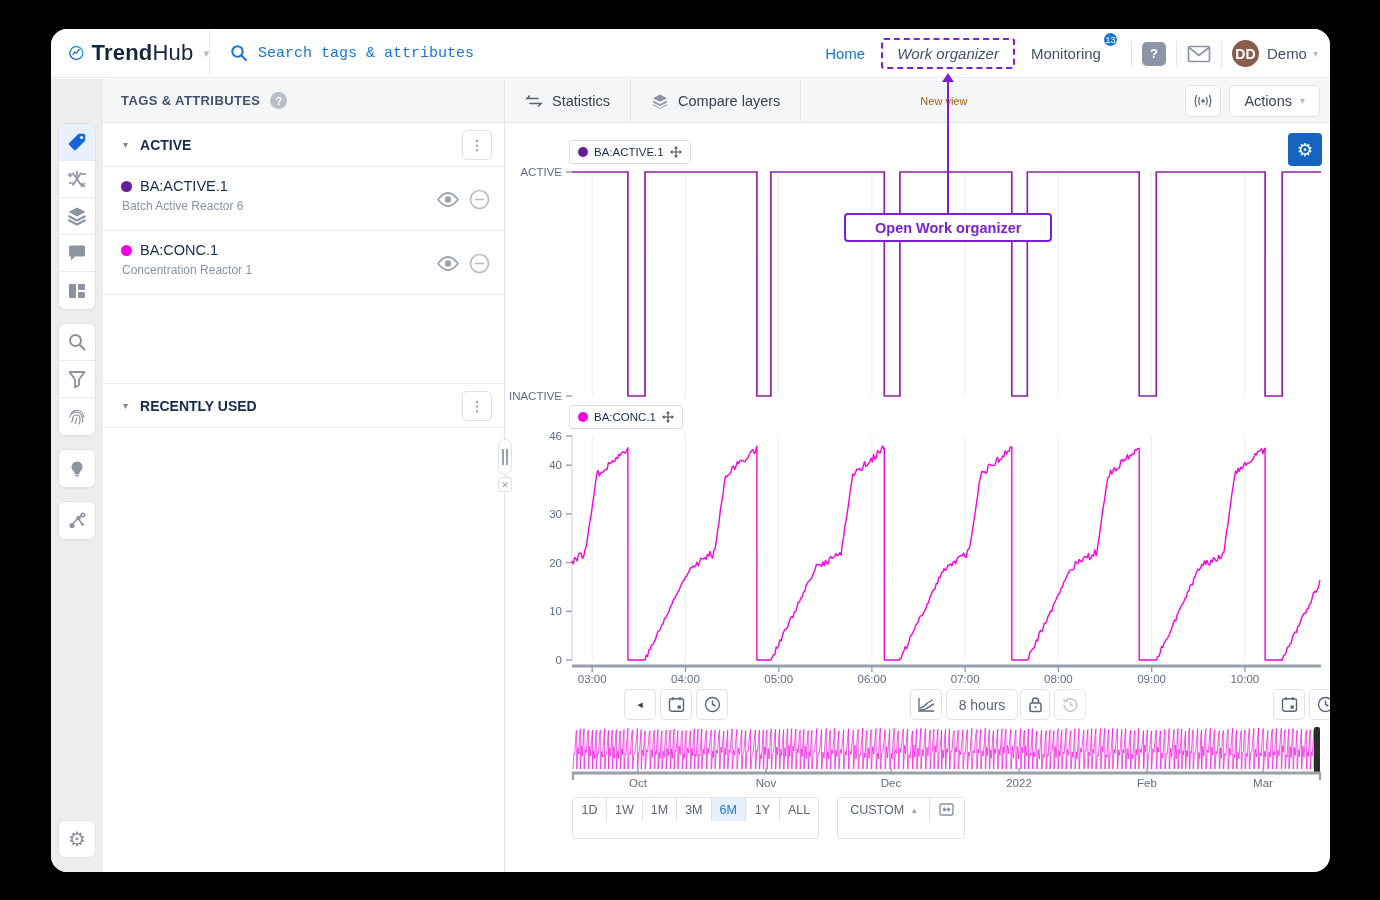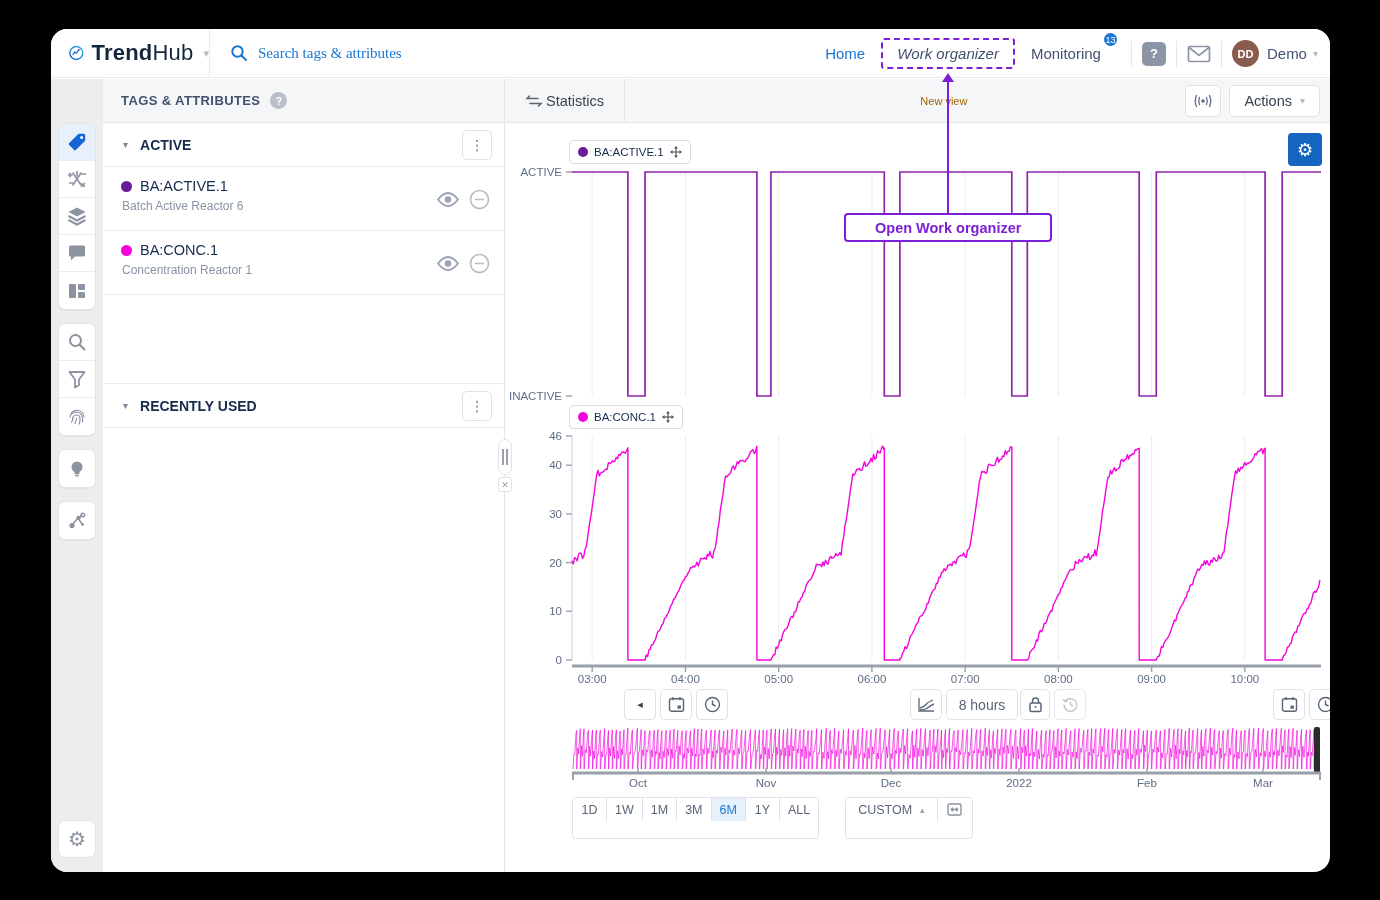--- a/index.html
+++ b/index.html
@@ -8,31 +8,31 @@
 
   
   .navbar { position:absolute; left:0; top:0; width:100%; height:49px; background:#fff; border-bottom:1px solid #e8eaed; display:flex; align-items:center; z-index:30; }
   .logo-wrap { display:flex; align-items:center; padding-left:18px; width:158px; }
   .logo-mark { width:26px; height:26px; margin-right:8px; }
   .logo-text { font-size:22px; color:#15253d; letter-spacing:.2px; }
   .logo-text b { font-weight:bold; }
   .logo-caret { color:#b6bcc6; font-size:11px; margin-left:10px; }
   .nav-divider { width:1px; height:48px; background:#e8eaed; }
   .search-wrap { display:flex; align-items:center; padding-left:20px; color:#1976d2; flex:0 0 auto; }
-  .search-input { border:none; outline:none; font-size:15px; color:#1976d2; width:220px; margin-left:10px; font-family:Liberation Serif, serif; }
+  .search-input { border:none; outline:none; font-size:15px; color:#1976d2; width:220px; margin-left:10px; font-family:Liberation Mono, monospace; }
   .search-input::placeholder { color:#1976d2; opacity:1; }
   .nav-right { position:absolute; right:12px; top:0; height:49px; display:flex; align-items:center; }
   .nav-item { font-size:15px; color:#42526e; padding:6px 10px; cursor:pointer; white-space:nowrap; }
   .nav-item.active { color:#1976d2; }
   .nav-item.dashed { border:2px dashed #7c1fd6; border-radius:3px; padding:5px 14px; margin:0 6px;font-style:italic; }
   .nav-item.badged { position:relative; margin-right:10px; }
   .nav-badge { position:absolute; top:-8px; right:-8px; background:#1976d2; color:#fff; font-size:9px; width:17px; height:17px; border-radius:50%; display:flex; align-items:center; justify-content:center; border:2px solid #fff; }
   .nav-sep { width:1px; height:26px; background:#e4e6ea; margin:0 10px; }
   .help-sq { width:24px; height:24px; background:#8b95a5; border-radius:5px; color:#fff; font-size:13px; font-weight:bold; display:flex; align-items:center; justify-content:center; }
-  .avatar { width:27px; height:27px; border-radius:50%; background:#8a5c4e; color:#fff; font-size:11px; font-weight:bold; display:flex; align-items:center; justify-content:center; margin-right:8px; }
+  .avatar { width:27px; height:27px; border-radius:50%; background:#8a5c4e; color:#fff; font-size:14px; font-weight:bold; display:flex; align-items:center; justify-content:center; margin-right:8px; }
   .user-name { font-size:15px; color:#42526e; margin-right:6px; }
   .caret-down { color:#b6bcc6; font-size:10px; }
 
   
   .rail { position:absolute; left:0; top:50px; bottom:0; width:52px; background:#ededee; z-index:5; }
   .rail-group { position:absolute; left:7px; width:38px; background:#fff; border:1px solid #e3e3e5; border-radius:7px; overflow:hidden; box-shadow:0 1px 1px rgba(0,0,0,.04);}
   .rail-btn { width:100%; height:37px; display:flex; align-items:center; justify-content:center; border-bottom:1px solid #ececef; cursor:pointer; color:#8c93a1; }
   .rail-btn:last-child { border-bottom:none; }
   .rail-btn.active { background:#e7f0fb; }
   .rail-gear { position:absolute; left:7px; bottom:14px; width:38px; height:38px; background:#fff; border:1px solid #e3e3e5; border-radius:7px; display:flex; align-items:center; justify-content:center; color:#8c93a1; font-size:20px; cursor:pointer; }
@@ -55,21 +55,21 @@
   .recent-head { position:absolute; left:0; right:0; top:304px; border-top:1px solid #ebecf0; }
 
   
   .edge-handle { position:absolute; left:447px; top:410px; z-index:10; width:14px; }
   .edge-pill { width:14px; height:36px; background:#fff; border:1px solid #e0e2e6; border-radius:7px; display:flex; align-items:center; justify-content:center; gap:2px; cursor:col-resize; }
   .edge-pill i { display:block; width:2px; height:16px; background:#9aa1ab; }
   .edge-x { width:14px; height:15px; background:#fff; border:1px solid #e0e2e6; border-radius:3px; margin-top:2px; color:#9aa1ab; font-size:9px; display:flex; align-items:center; justify-content:center; cursor:pointer; }
 
   
   .main-toolbar { position:absolute; left:454px; top:50px; right:0; height:44px; background:#f5f6f8; border-bottom:1px solid #e4e6ea; display:flex; align-items:center; z-index:6; }
-  .mtab { height:44px; display:flex; align-items:center; gap:3px; padding:0 20px; border-right:1px solid #e4e6ea; font-size:14.5px; color:#37424f; cursor:pointer; }
+  .mtab { height:44px; display:flex; align-items:center; gap:9px; padding:0 20px; border-right:1px solid #e4e6ea; font-size:14.5px; color:#37424f; cursor:pointer; }
   .mtab:first-child { border-left:1px solid #e4e6ea; margin-left:-1px; }
   .view-title { position:absolute; left:50%; transform:translateX(6%); font-size:11px; color:#a16207; }
   .mt-right { position:absolute; right:10px; display:flex; gap:8px; }
   .sq-btn { height:32px; background:#fff; border:1px solid #dfe1e6; border-radius:5px; display:flex; align-items:center; justify-content:center; color:#5e6c84; cursor:pointer; }
   .broadcast-btn { width:36px; }
   .actions-btn { padding:0 14px; font-size:14.5px; gap:8px; color:#37424f; }
 
   
   .chart-svg { position:absolute; left:454px; top:94px; z-index:1; }
   .legend-chip { position:absolute; background:#fff; border:1px solid #d9dce2; border-radius:4px; height:24px; display:flex; align-items:center; padding:0 8px; gap:6px; font-size:11.5px; color:#172b4d; z-index:8; cursor:grab; }
@@ -79,21 +79,21 @@
   
   .bt-row { position:absolute; left:454px; right:0; top:660px; height:32px; z-index:8; }
   .bt-btn { position:absolute; height:31px; background:#fff; border:1px solid #dfe1e6; border-radius:5px; display:flex; align-items:center; justify-content:center; color:#5a6575; cursor:pointer; font-size:14px; }
   .bt-btn.disabled { color:#c1c7d0; border-color:#e7e9ee; }
   .ctx-svg { position:absolute; left:521px; top:698px; z-index:2; }
   .range-row { position:absolute; left:521px; top:768px; height:42px; display:flex; z-index:8; }
   .rb-group { display:flex; border:1px solid #dfe1e6; border-radius:4px; overflow:hidden; background:#fff; }
   .rb { min-width:34px; padding:0 8px; height:23px; display:flex; align-items:center; justify-content:center; font-size:12.5px; color:#5a6575; border-right:1px solid #dfe1e6; cursor:pointer; background:#fff; }
   .rb:last-child { border-right:none; }
   .rb.sel { background:#e7f1fc; color:#1976d2; }
-  .custom-group { margin-left:26px; }
+  .custom-group { margin-left:18px; }
   .rb.custom { padding:0 12px; gap:8px; }
 
   
   .anno-shaft { position:absolute; width:2px; background:#7c1fd6; z-index:40; }
   .anno-head { position:absolute; width:0; height:0; border-left:6px solid transparent; border-right:6px solid transparent; border-bottom:9px solid #7c1fd6; z-index:40; }
   .anno-box { position:absolute; width:208px; height:29px; background:#fff; border:2px solid #7c1fd6; border-radius:4px; color:#7c1fd6; font-size:14.5px; font-weight:bold; display:flex; align-items:center; justify-content:center; z-index:41; }
 
   svg text { font-family:"Liberation Sans",sans-serif; }
 </style>
 </head>
@@ -328,20 +328,30 @@
 
   <div class="main-toolbar" id="mainToolbar">
     <div class="mtab">
         <span style="display: flex;">
           <svg width="18" height="14" viewBox="0 0 18 14" fill="none" stroke="#5a6575" stroke-width="1.5" stroke-linecap="round">
             <path d="M4.5 2 L2 4.5 H13"></path>
             <path d="M13.5 12 L16 9.5 H5"></path>
           </svg>
         </span>
         <span>Statistics</span>
+      </div>
+      <div class="mtab">
+        <span style="display: flex;">
+          <svg width="18" height="18" viewBox="0 0 22 22">
+            <path d="M11 3 L19.5 7.5 L11 12 L2.5 7.5 Z" fill="#8c93a1"></path>
+            <path d="M2.5 11.5 L11 16 L19.5 11.5" fill="none" stroke="#8c93a1" stroke-width="2"></path>
+            <path d="M2.5 15.5 L11 20 L19.5 15.5" fill="none" stroke="#b9bfc8" stroke-width="2"></path>
+          </svg>
+        </span>
+        <span>Compare layers</span>
       </div>
       <span class="view-title">New view</span>
     <div class="mt-right">
       <div class="sq-btn broadcast-btn">
         <svg width="20" height="14" viewBox="0 0 20 14">
           <circle cx="10" cy="7" r="1.8" fill="#5e6c84"></circle>
           <path d="M6.5 3.5 Q4.8 7 6.5 10.5 M13.5 3.5 Q15.2 7 13.5 10.5 M3.5 1.5 Q1 7 3.5 12.5 M16.5 1.5 Q19 7 16.5 12.5" fill="none" stroke="#5e6c84" stroke-width="1.3" stroke-linecap="round"></path>
         </svg>
       </div>
       <div class="sq-btn actions-btn">

